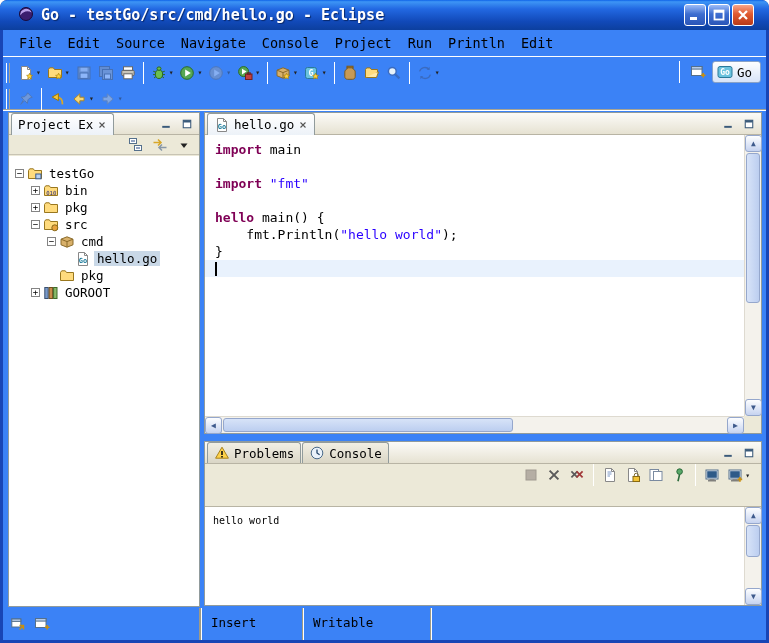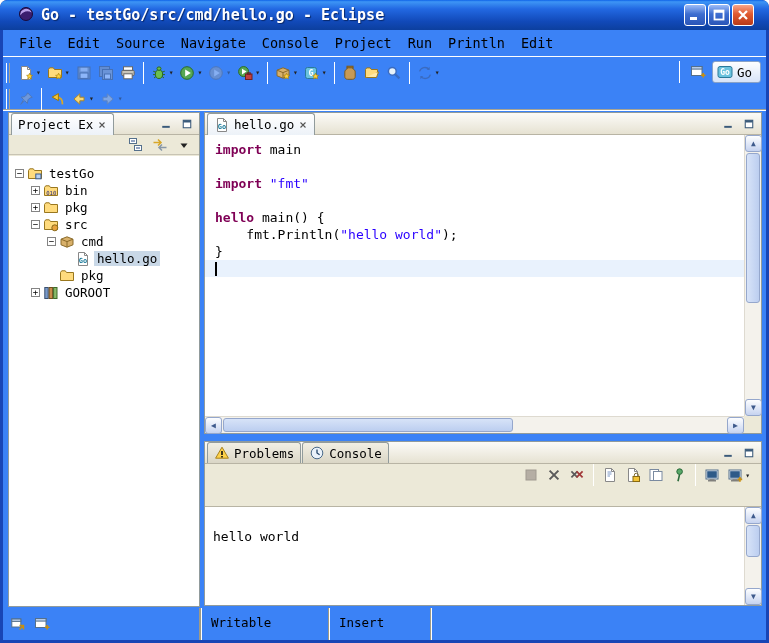--- a/index.html
+++ b/index.html
@@ -80,21 +80,21 @@
   .sbv .thumb { position:absolute; left:1px; right:1px; top:18px; height:150px; background:linear-gradient(90deg,#D7E3F8,#BCCEF0); border:1px solid #95A7CC; border-radius:3px; }
   .sbh .sb-btn { position:absolute; left:0; top:0; }
   .sbh .sb-btn.right { left:auto; right:0; }
   .sbh .thumb { position:absolute; top:1px; bottom:1px; left:18px; width:290px; background:linear-gradient(180deg,#D7E3F8,#BCCEF0); border:1px solid #95A7CC; border-radius:3px; }
   .corner { position:absolute; right:0; bottom:0; width:17px; height:17px; background:#ECE9D8; }
 
   
   .console-statusline { height:20px; font-size:12.5px; padding:3px 0 0 8px; white-space:nowrap; color:#000; }
   .console-toolbar { height:22px; display:flex; align-items:center; justify-content:flex-end; padding-right:8px; gap:1px; }
   .console-output-wrap { position:absolute; top:64px; left:0; right:0; bottom:0; background:#fff; border-top:1px solid #B8B4A4; }
-  .console-output { font-size:13px; line-height:17px; padding:21px 0 0 8px; white-space:pre; }
+  .console-output { font-size:10px; line-height:17px; padding:5px 0 0 8px; white-space:pre; }
   .sbv.cons { top:0; bottom:0; }
   .sbv.cons .thumb { height:32px; }
 
   
   .statusbar { position:absolute; left:0; top:578px; width:763px; height:32px; display:flex; align-items:stretch; font-size:12.5px; }
   .sb-left { width:197px; display:flex; align-items:center; gap:8px; padding-left:7px; border-right:1px solid #9E9A87; box-shadow:1px 0 0 #fff; }
   .sicon { width:16px; height:16px; display:inline-flex; }
   .sb-cell { border-left:1px solid #9E9A87; box-shadow:inset 1px 0 0 #fff; padding:7px 10px 0; white-space:nowrap; }
   .sb-cell.w1 { width:128px; }
   .sb-cell.w2 { width:102px; }
@@ -624,19 +624,19 @@
             </svg>
           </span>
         <span class="sicon">
             <svg width="16" height="16" viewBox="0 0 16 16" xmlns="http://www.w3.org/2000/svg">
               <rect x="1.5" y="2.5" width="10.5" height="9" fill="#fff" stroke="#55708C"></rect>
               <rect x="1.5" y="2.5" width="10.5" height="2.6" fill="#B8CCE8" stroke="#55708C"></rect>
               <path d="M11 11.2h4.4M13.2 9v4.4" stroke="#C89010" stroke-width="1.6"></path>
             </svg>
           </span>
       </span>
+      <span class="sb-cell w2">Insert</span>
       <span class="sb-cell w1">Writable</span>
-      <span class="sb-cell w2">Insert</span>
       <span class="sb-cell rest"></span>
     </div>
 
   </div>
 </div>
 
 </body></html>

